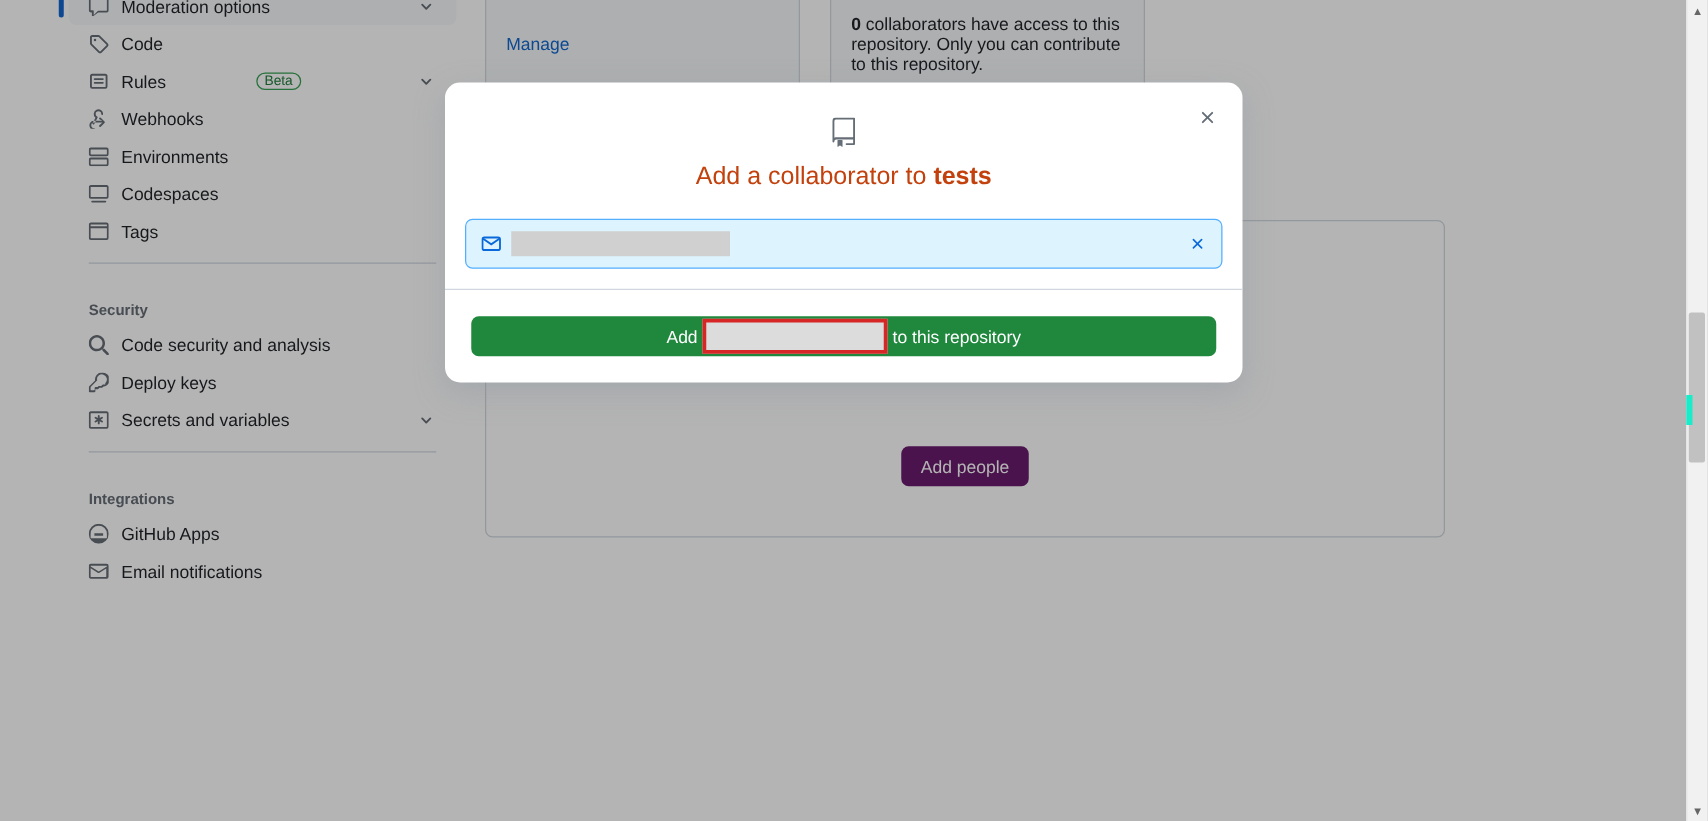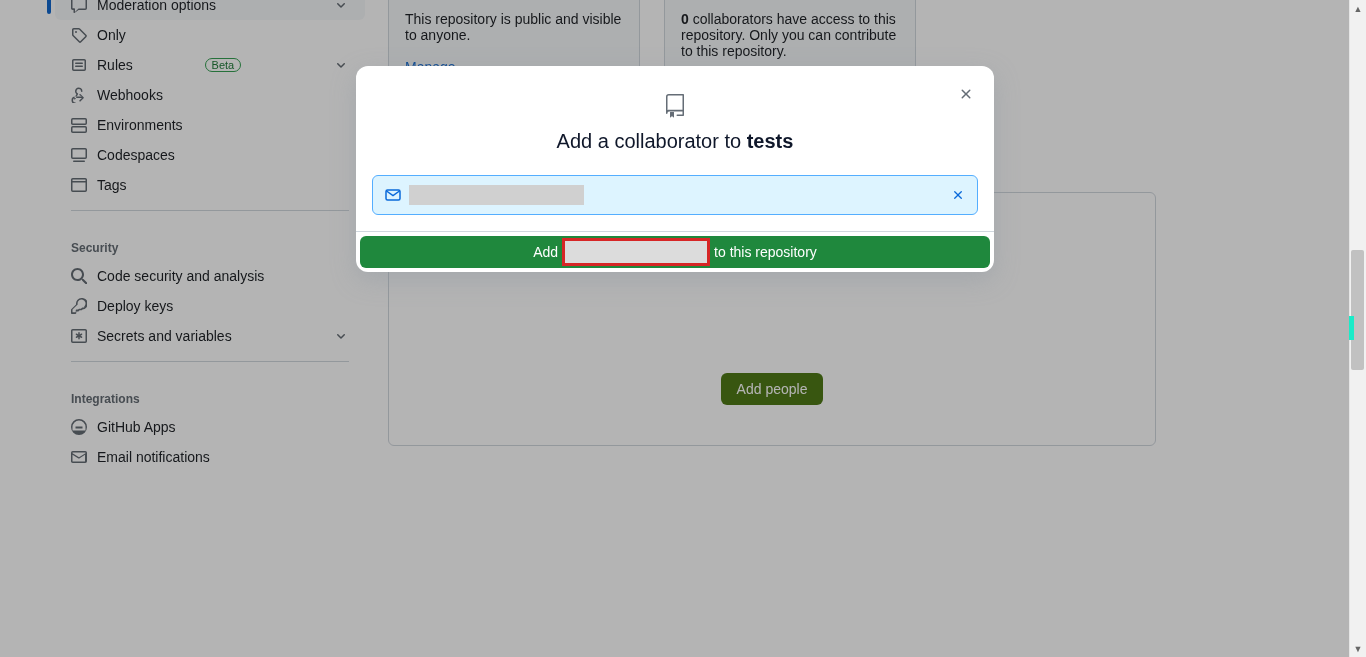--- a/index.html
+++ b/index.html
@@ -66,21 +66,21 @@
     .info-row { display: flex; gap: 24px; }
     .info-cell { flex: 1; }
     .manage-link { color: #0969da; text-decoration: none; }
     
     .box-panel {
       border: 1px solid #d0d7de; border-radius: 6px;
       margin-top: 100px; padding: 40px; text-align: center;
       width: 768px;
     }
     .add-people-btn {
-      background: #4d7c0f; color: #fff; border: none; border-radius: 6px;
+      background: #701a75; color: #fff; border: none; border-radius: 6px;
       padding: 8px 16px; font-size: 14px; font-weight: 500;
       cursor: pointer;
     }
     
     .modal {
       position: absolute;
       left: 356px; top: 66px;
       width: 638px;
       background: #fff;
       border-radius: 12px;
@@ -94,42 +94,42 @@
     }
     .modal-header {
       padding: 28px 24px 22px 24px;
       text-align: center;
     }
     .modal-header .repo-icon {
       width: 24px; height: 24px; margin: 0 auto 12px auto; color: #656d76;
       display: block;
     }
     .modal-title {
-      font-size: 20px; font-weight: 400; color: #0f172a;
+      font-size: 20px; font-weight: 400; color: #c2410c;
     }
     .modal-title b { font-weight: 600; }
     
     .modal-body { padding: 0 16px 16px 16px; }
     
     .search-field {
       display: flex; align-items: center; gap: 8px;
       border: 1px solid #54aeff; background: #ddf4ff;
       border-radius: 6px; padding: 9px 12px;
     }
     .search-field .mail-icon { color: #0969da; }
     .search-field .redacted {
       background: #d0d0d0; height: 20px; width: 175px;
     }
     .search-field .clear-x {
       margin-left: auto; color: #0969da; cursor: pointer; font-weight: 600;
     }
     
     .modal-footer {
       border-top: 1px solid #d0d7de;
-      padding: 4px;
+      padding: 21px;
     }
     .primary-btn {
       width: 100%; background: #1f883d; color: #fff;
       border: none; border-radius: 6px; padding: 8px 16px;
       font-size: 14px; font-weight: 500; cursor: pointer;
       position: relative;
       display: flex; align-items: center; justify-content: center;
       height: 32px;
     }
     .primary-btn .red-box {
@@ -168,21 +168,21 @@
           </svg>
       </span>
     </div>
 
     <div class="sidebar-item">
       <span class="icon">
           <svg viewBox="0 0 16 16" width="16" height="16" fill="currentColor">
             <path d="M1 7.775V2.75C1 1.784 1.784 1 2.75 1h5.025c.464 0 .91.184 1.238.513l6.25 6.25a1.75 1.75 0 010 2.474l-5.026 5.026a1.75 1.75 0 01-2.474 0l-6.25-6.25A1.75 1.75 0 011 7.775zM2.75 2.5a.25.25 0 00-.25.25v5.025c0 .066.026.13.073.177l6.25 6.25a.25.25 0 00.354 0l5.025-5.025a.25.25 0 000-.354l-6.25-6.25a.25.25 0 00-.177-.073H2.75zM6 5a1 1 0 11-2 0 1 1 0 012 0z"></path>
           </svg>
         </span>
-      <span>Only</span>
+      <span>Code</span>
     </div>
     <div class="sidebar-item">
       <span class="icon">
           <svg viewBox="0 0 16 16" width="16" height="16" fill="currentColor">
             <path d="M2.75 3.5a.25.25 0 00-.25.25v8.5c0 .138.112.25.25.25h10.5a.25.25 0 00.25-.25v-8.5a.25.25 0 00-.25-.25H2.75zM1 3.75C1 2.784 1.784 2 2.75 2h10.5c.966 0 1.75.784 1.75 1.75v8.5A1.75 1.75 0 0113.25 14H2.75A1.75 1.75 0 011 12.25v-8.5zm3 2.5a.75.75 0 01.75-.75h6.5a.75.75 0 010 1.5h-6.5A.75.75 0 014 6.25zm0 3a.75.75 0 01.75-.75h6.5a.75.75 0 010 1.5h-6.5A.75.75 0 014 9.25z"></path>
           </svg>
         </span>
       <span>Rules</span>
       <span class="beta-badge">Beta</span>
       <span class="chev">
@@ -272,21 +272,20 @@
             <path d="M1.75 2A1.75 1.75 0 000 3.75v8.5C0 13.216.784 14 1.75 14h12.5A1.75 1.75 0 0016 12.25v-8.5A1.75 1.75 0 0014.25 2H1.75zM1.5 3.75a.25.25 0 01.25-.25h12.5a.25.25 0 01.25.25v.389l-6.5 4.063L1.5 4.14V3.75zm0 1.896l5.97 3.73a.75.75 0 00.79 0l5.74-3.59v6.464a.25.25 0 01-.25.25H1.75a.25.25 0 01-.25-.25V5.646z"></path>
           </svg>
         </span>
       <span>Email notifications</span>
     </div>
   </div>
 
   <div class="main-content">
     <div class="info-row">
       <div class="info-cell info-card" style="width:252px; flex:none;">
-        <div>This repository is public and visible to anyone.</div>
         <a href="#" class="manage-link" style="display:inline-block; margin-top:16px;">Manage</a>
       </div>
       <div class="info-cell info-card" style="width:252px; flex:none;">
         <span><b>0</b><span> collaborators have access to this repository. Only you can contribute to this repository.</span></span>
       </div>
     </div>
     <div class="box-panel">
       <div style="height:140px"></div>
       <button class="add-people-btn">Add people</button>
     </div>

